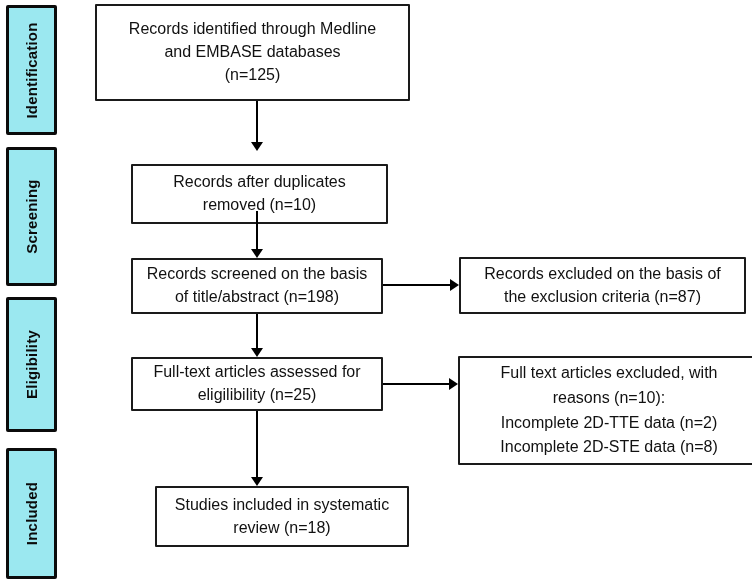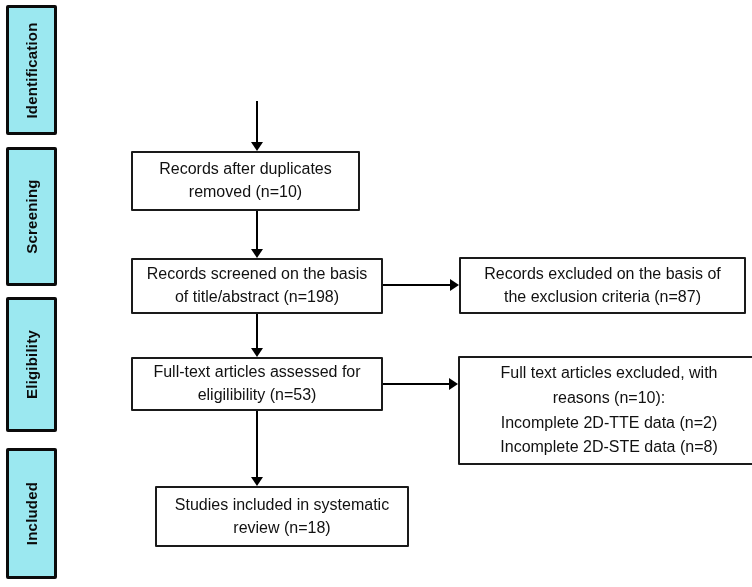--- a/index.html
+++ b/index.html
@@ -94,24 +94,29 @@
   <div class="stage" style="top:147px; height:139px;">
     <span class="stage-label">Screening</span>
   </div>
   <div class="stage" style="top:297px; height:135px;">
     <span class="stage-label">Eligibility</span>
   </div>
   <div class="stage" style="top:448px; height:131px;">
     <span class="stage-label">Included</span>
   </div>
 
+  <div class="box" style="left:95px; top:4px; width:315px; height:97px;">
+    <div class="box-text">Records identified through Medline
+and EMBASE databases
+(n=125)</div>
+  </div>
 
   <div class="arrow-v" style="left:256px; top:101px; height:41px;"></div>
 
-  <div class="box" style="left:131px; top:151px; width:229px; height:60px;">
+  <div class="box" style="left:131px; top:164px; width:257px; height:60px;">
     <div class="box-text">Records after duplicates
 removed (n=10)</div>
   </div>
 
   <div class="arrow-v" style="left:256px; top:211px; height:38px;"></div>
 
   <div class="box" style="left:131px; top:258px; width:252px; height:56px;">
     <div class="box-text">Records screened on the basis
 of title/abstract (n=198)</div>
   </div>
@@ -120,21 +125,21 @@
 
   <div class="box" style="left:459px; top:257px; width:287px; height:57px;justify-content:center;">
     <div class="box-text">Records excluded on the basis of
 the exclusion criteria (n=87)</div>
   </div>
 
   <div class="arrow-v" style="left:256px; top:314px; height:34px;"></div>
 
   <div class="box" style="left:131px; top:357px; width:252px; height:54px;">
     <div class="box-text">Full-text articles assessed for
-eligilibility (n=53)</div>
+eligilibility (n=25)</div>
   </div>
 
   <div class="arrow-h" style="left:383px; top:383px; width:66px;"></div>
 
   <div class="box" style="left:458px; top:356px; width:302px; height:109px;">
     <div class="box-text" style="line-height:1.55;">Full text articles excluded, with
 reasons (n=10):
 Incomplete 2D-TTE data (n=2)
 Incomplete 2D-STE data (n=8)</div>
   </div>

